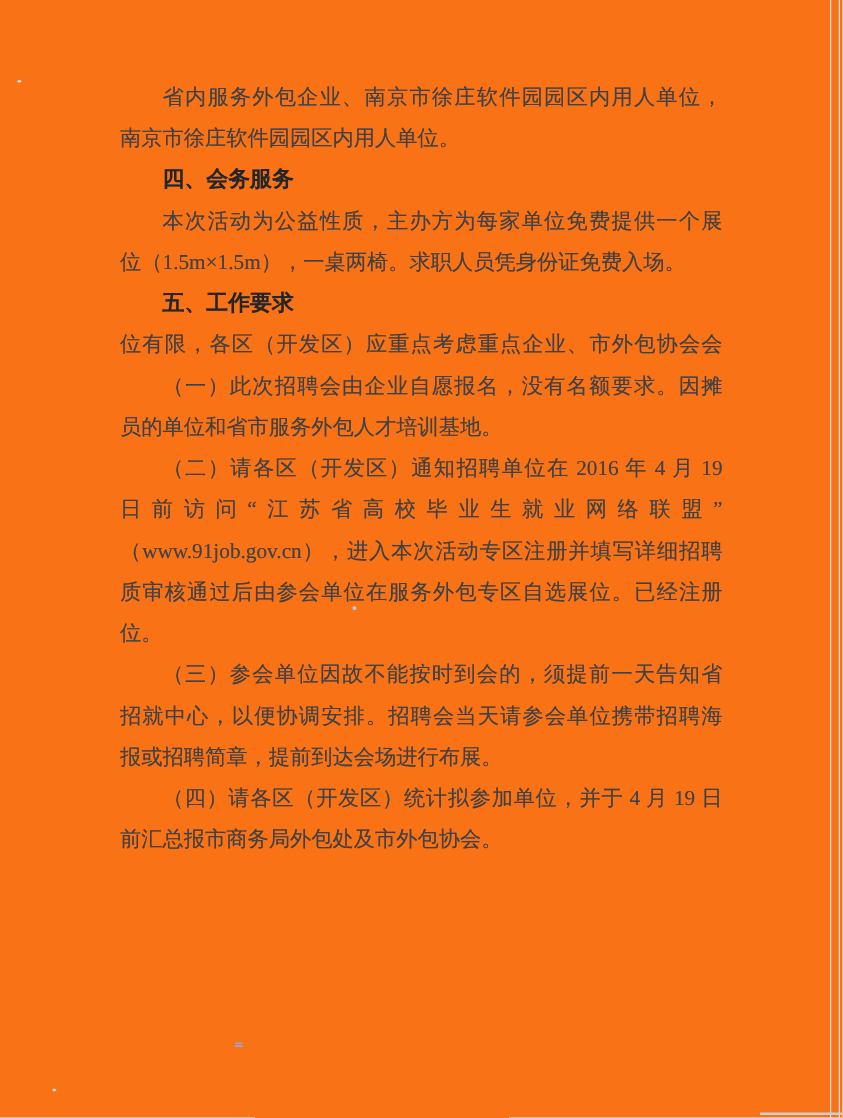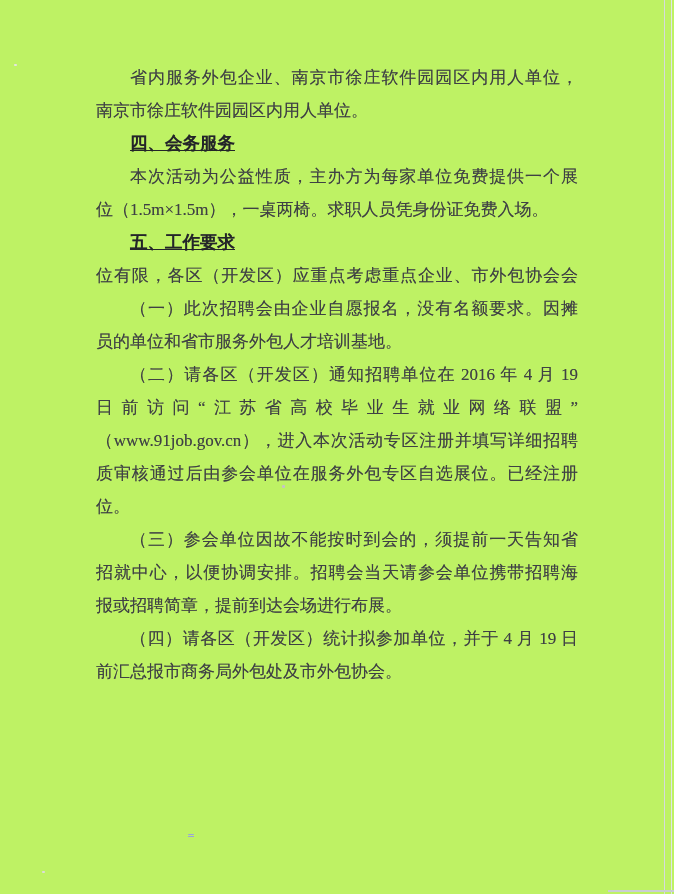--- a/index.html
+++ b/index.html
@@ -4,21 +4,21 @@
 <style>
   html, body {
     margin: 0;
     padding: 0;
     background: #ffffff;
   }
   .page {
     position: relative;
     width: 674px;
     height: 894px;
-    background: #bef264;
+    background: #f97316;
     overflow: hidden;
     font-family: "Liberation Serif", "DejaVu Serif", serif;
   }
   .textblock {
     position: absolute;
     left: 96px;
     top: 61px;
     width: 482px;
     color: #3f4144;
     font-size: 17px;
@@ -36,21 +36,20 @@
   .jfull {
     text-align-last: justify;
     -moz-text-align-last: justify;
   }
   .heading {
     font-family: "Liberation Sans", "DejaVu Sans", sans-serif;
     font-weight: 700;
     color: #232528;
     font-size: 17.5px;
     text-align-last: left;
-    text-decoration: underline;
   }
   
   .edge-right-1 {
     position: absolute;
     left: 664px; top: 0;
     width: 1px; height: 894px;
     background: #d6dadd;
   }
   .edge-right-2 {
     position: absolute;

